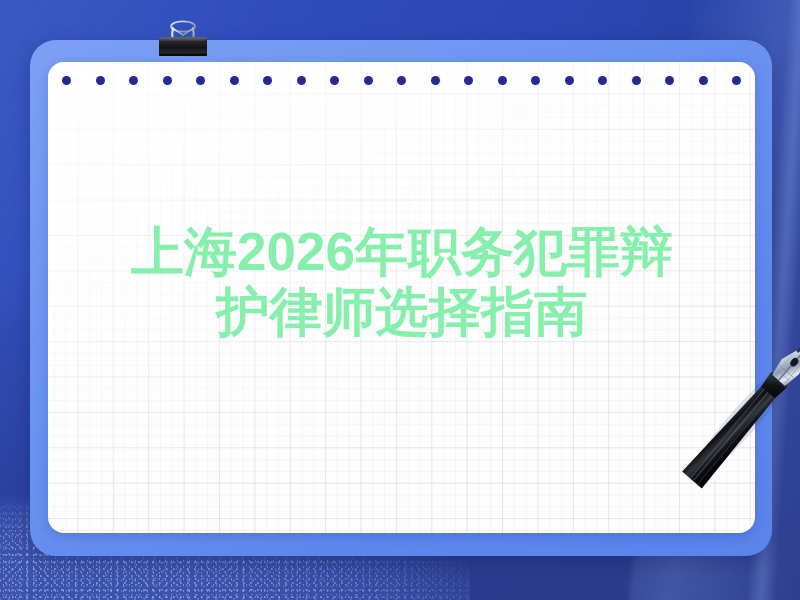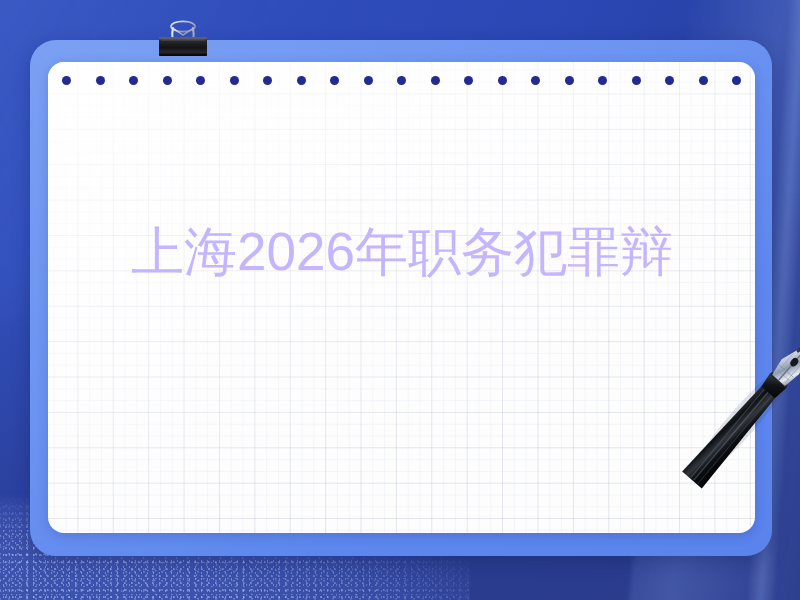--- a/index.html
+++ b/index.html
@@ -176,22 +176,22 @@
   
   .title-wrap {
     position: absolute;
     left: 62px;
     top: 222px;
     width: 680px;
     text-align: center;
     z-index: 20;
   }
   .title-line {
-    color: #c4b5fd;
-    font-weight: 400;
+    color: #86efac;
+    font-weight: 700;
     font-size: 53px;
     line-height: 60px;
     letter-spacing: 0px;
     white-space: nowrap;
   }
 
   
   .pen {
     position: absolute;
     left: 676px;
@@ -242,20 +242,21 @@
       <span class="dot"></span>
       <span class="dot"></span>
       <span class="dot"></span>
       <span class="dot"></span>
       <span class="dot"></span>
     </div>
   </div>
 
   <div class="title-wrap">
     <div class="title-line">上海2026年职务犯罪辩</div>
+    <div class="title-line">护律师选择指南</div>
   </div>
 
   <svg class="clip" viewBox="0 0 62 62">
     <defs>
       <linearGradient id="clipBody" x1="0" y1="0" x2="0" y2="1">
         <stop offset="0%" stop-color="#4d4d52"></stop>
         <stop offset="16%" stop-color="#2b2b30"></stop>
         <stop offset="55%" stop-color="#141417"></stop>
         <stop offset="86%" stop-color="#2a2a2e"></stop>
         <stop offset="100%" stop-color="#0d0d10"></stop>

